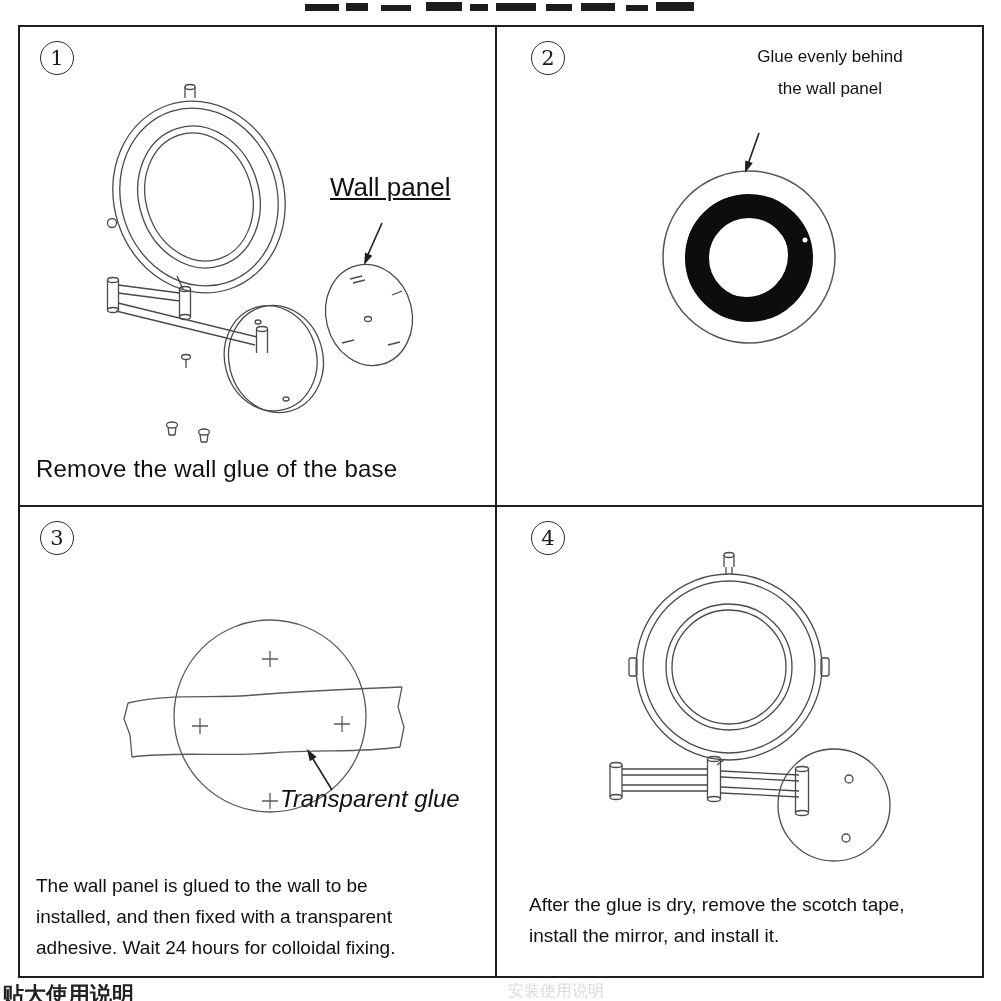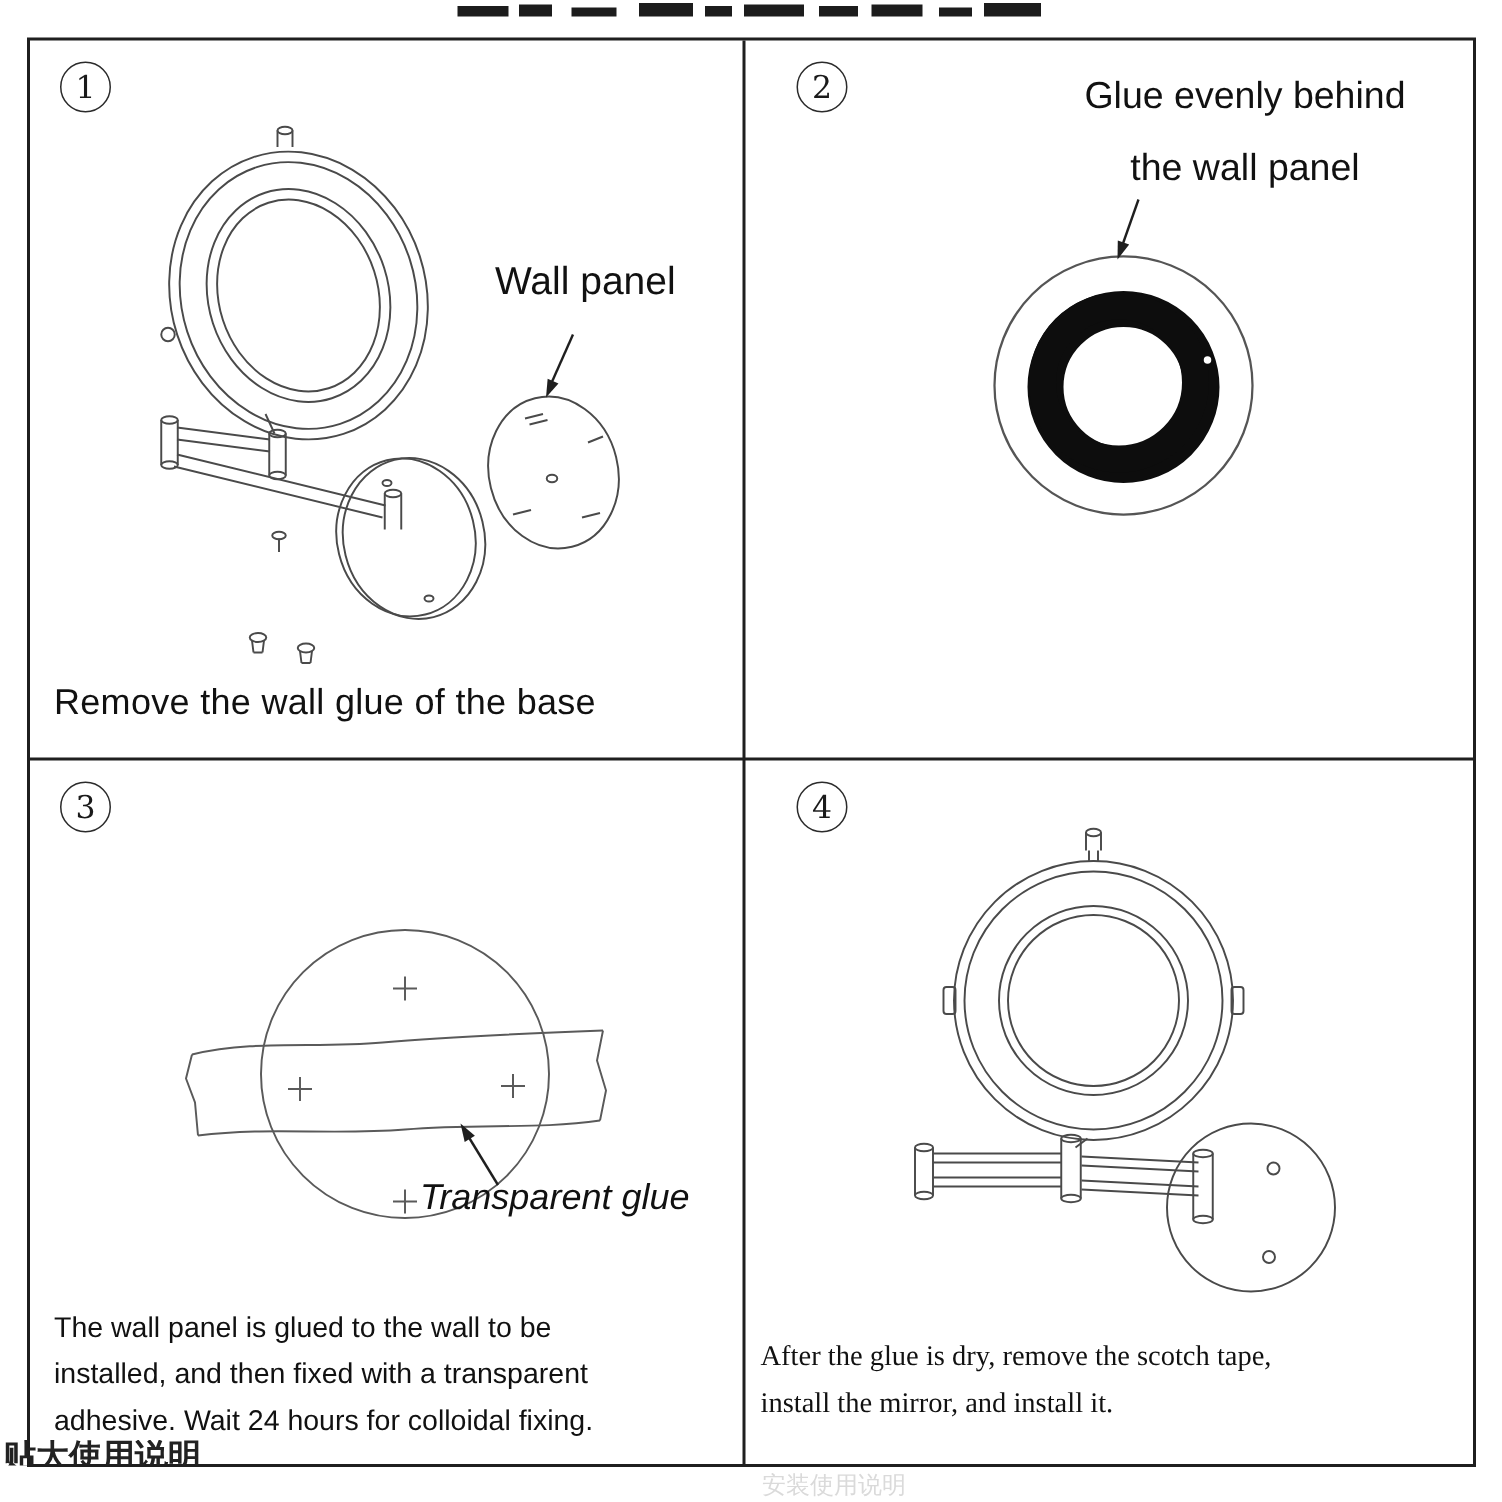--- a/index.html
+++ b/index.html
@@ -23,21 +23,21 @@
     position:absolute;width:34px;height:34px;border:1.6px solid #2b2b2b;border-radius:50%;
     display:flex;align-items:center;justify-content:center;
     font-family:"DejaVu Serif", serif;font-size:21px;color:#1a1a1a;box-sizing:border-box;
   }
   .multiline{white-space:pre-line;}
   .abs{position:absolute;}
   .caption-lg{font-size:24px;letter-spacing:0.2px;}
   .caption-md{font-size:19px;line-height:1.62;}
   .label-lg{font-size:26px;}
   .label-md{font-size:24px;}
-  .glue-text{font-size:25px;line-height:1.9;text-align:center;}
+  .glue-text{font-size:17px;line-height:1.9;text-align:center;}
   .clip-strip{position:absolute;overflow:hidden;}
   .clipped-cn{font-size:22px;font-weight:bold;color:#222;line-height:22px;}
   .faint-cn{font-size:16px;color:#dadada;line-height:18px;}
 </style>
 </head>
 <body>
 
 <svg class="abs" style="left:0;top:0;" width="1001" height="12">
   <g fill="#1c1c1c">
     <rect x="305" y="4" width="34" height="7"></rect>
@@ -114,21 +114,21 @@
         <ellipse cx="348" cy="292" rx="3.5" ry="2.5"></ellipse>
       </g>
       <g>
         <line x1="362" y1="196" x2="346" y2="232" stroke="#1f1f1f" stroke-width="1.6"></line>
         <polygon points="344,238 352.3,228.7 345.1,225.5" fill="#1f1f1f"></polygon>
       </g>
     </svg>
     <div class="step-num" style="left:20px;top:14px;">
       <span>1</span>
     </div>
-    <div class="abs label-lg" style="left:310px;top:145px;">Wall panel</div>
+    <div class="abs label-lg" style="left:310px;top:145px;text-decoration:underline;">Wall panel</div>
     <div class="abs caption-lg" style="left:16px;top:428px;">Remove the wall glue of the base</div>
   </div>
 
   <div class="cell cell-2">
     <svg width="487" height="478" viewBox="0 0 487 478">
 
       <circle cx="252" cy="230" r="86" fill="none" stroke="#555" stroke-width="1.5"></circle>
 
       <circle cx="252" cy="231" r="52" fill="none" stroke="#0d0d0d" stroke-width="24"></circle>
       <circle cx="249" cy="228" r="51" fill="none" stroke="#0d0d0d" stroke-width="18"></circle>
@@ -211,23 +211,23 @@
         <path d="M298.5,262 L298.5,306 M311.5,262 L311.5,306"></path>
         <ellipse cx="305" cy="306" rx="6.5" ry="2.5"></ellipse>
 
         <circle cx="352" cy="272" r="4"></circle>
         <circle cx="349" cy="331" r="4"></circle>
       </g>
     </svg>
     <div class="step-num" style="left:34px;top:14px;">
       <span>4</span>
     </div>
-    <div class="abs caption-md multiline" style="left:10px;top:383px;font-family:Liberation Serif, serif;">After the glue is dry, remove the scotch tape,
+    <div class="abs caption-md multiline" style="left:32px;top:383px;">After the glue is dry, remove the scotch tape,
 install the mirror, and install it.</div>
   </div>
 </div>
 
-<div class="clip-strip" style="left:2px;top:960px;width:220px;height:17px;">
+<div class="clip-strip" style="left:2px;top:984px;width:220px;height:17px;">
   <span class="clipped-cn">贴大使用说明</span>
 </div>
 <div class="clip-strip" style="left:508px;top:982px;width:220px;height:19px;">
   <span class="faint-cn">安装使用说明</span>
 </div>
 
 </body></html>

